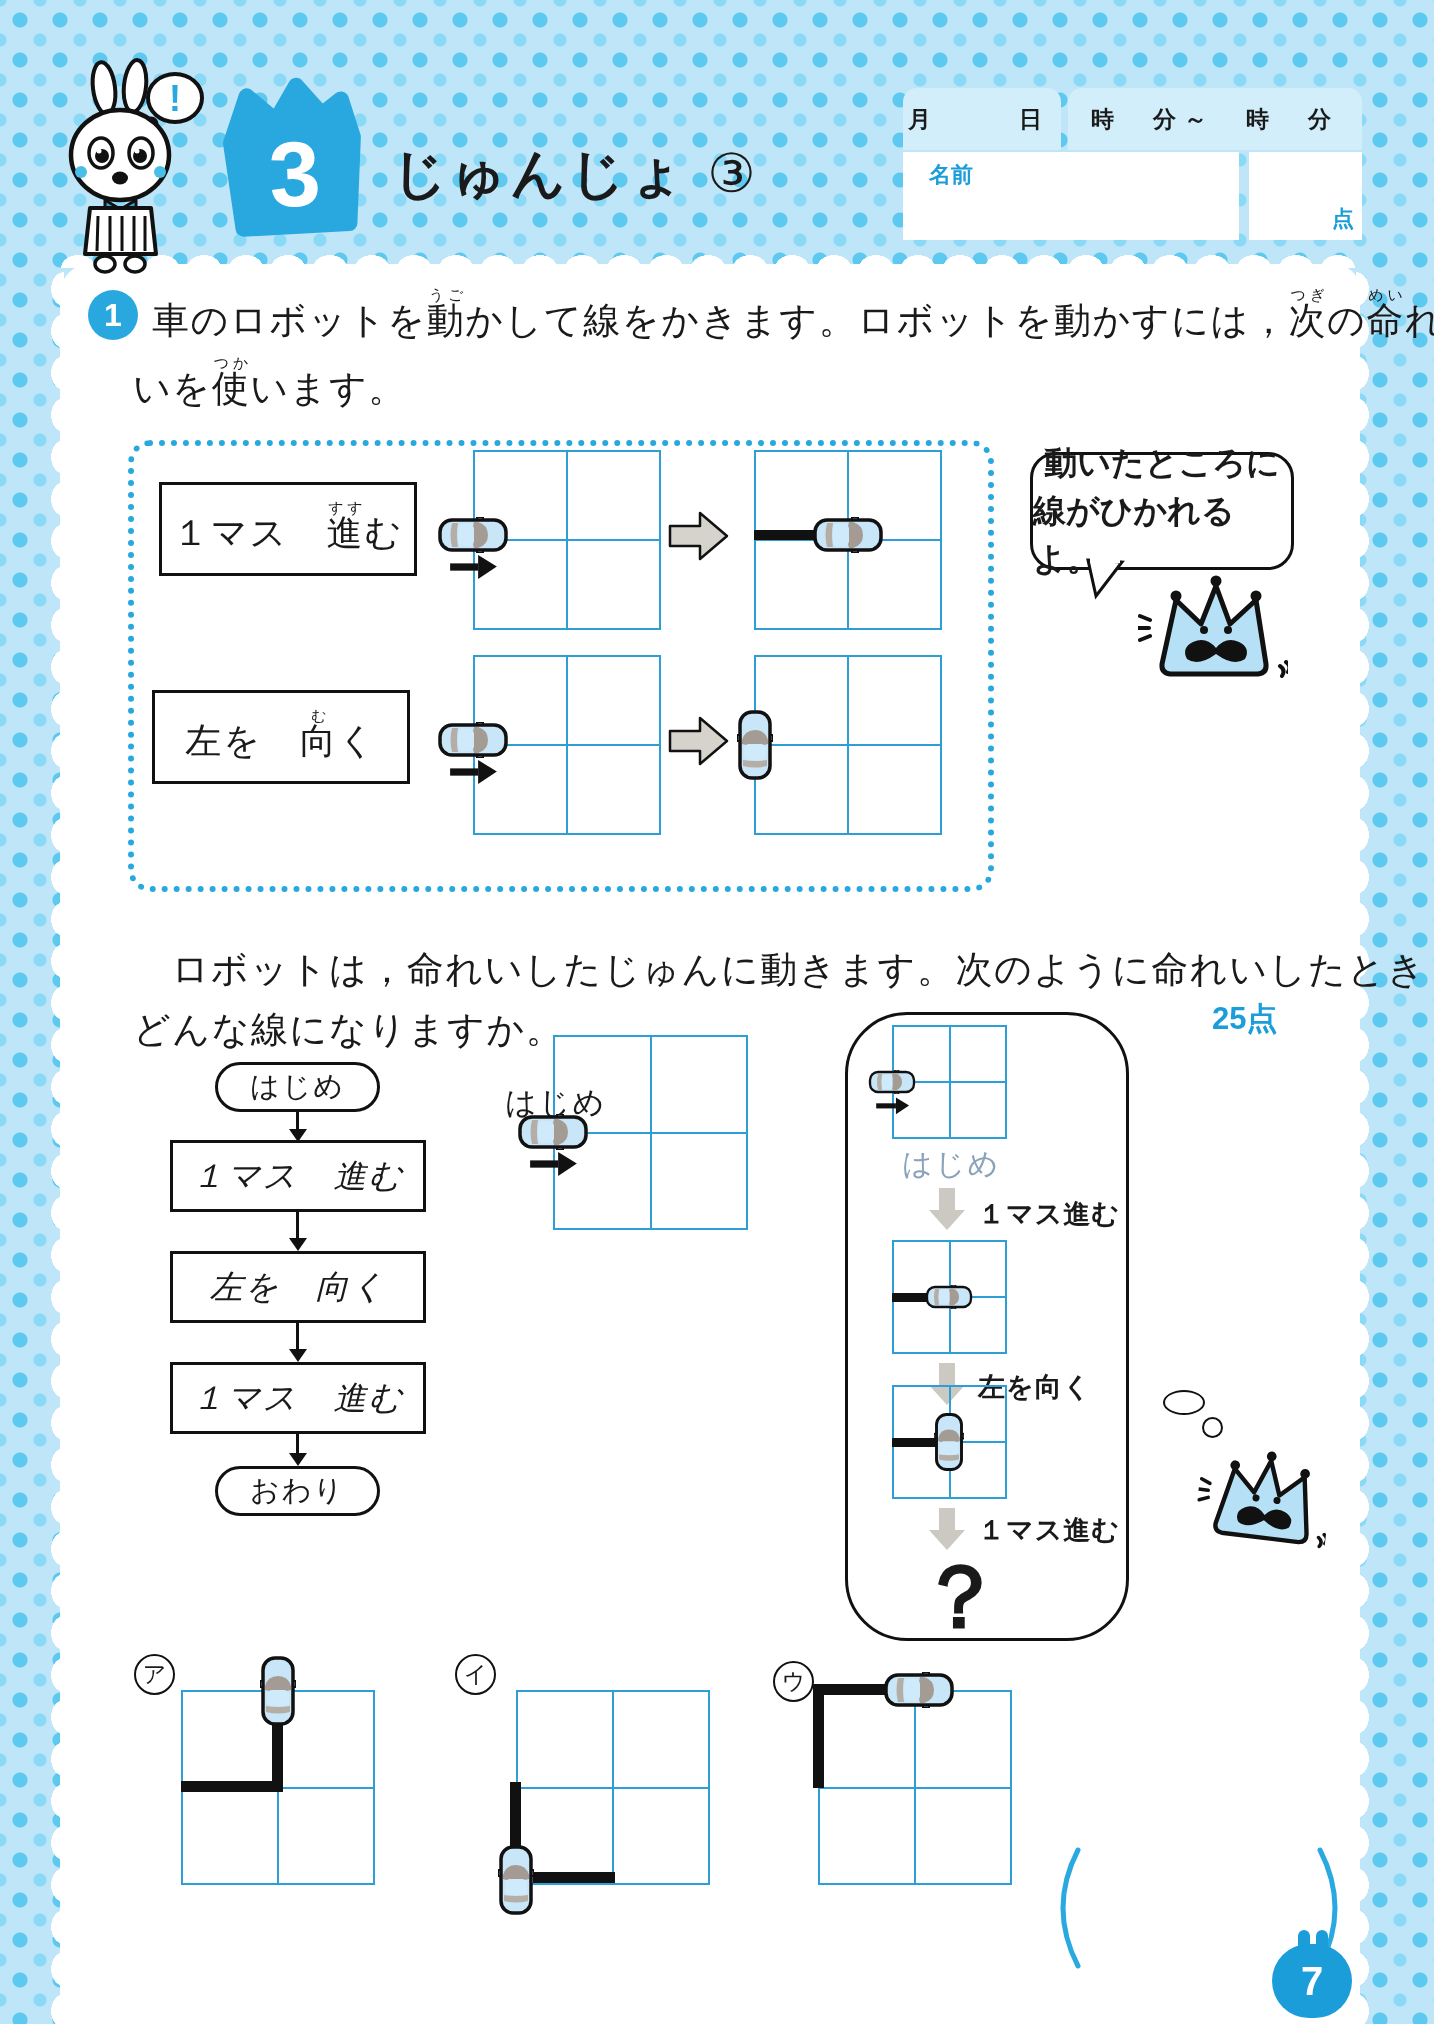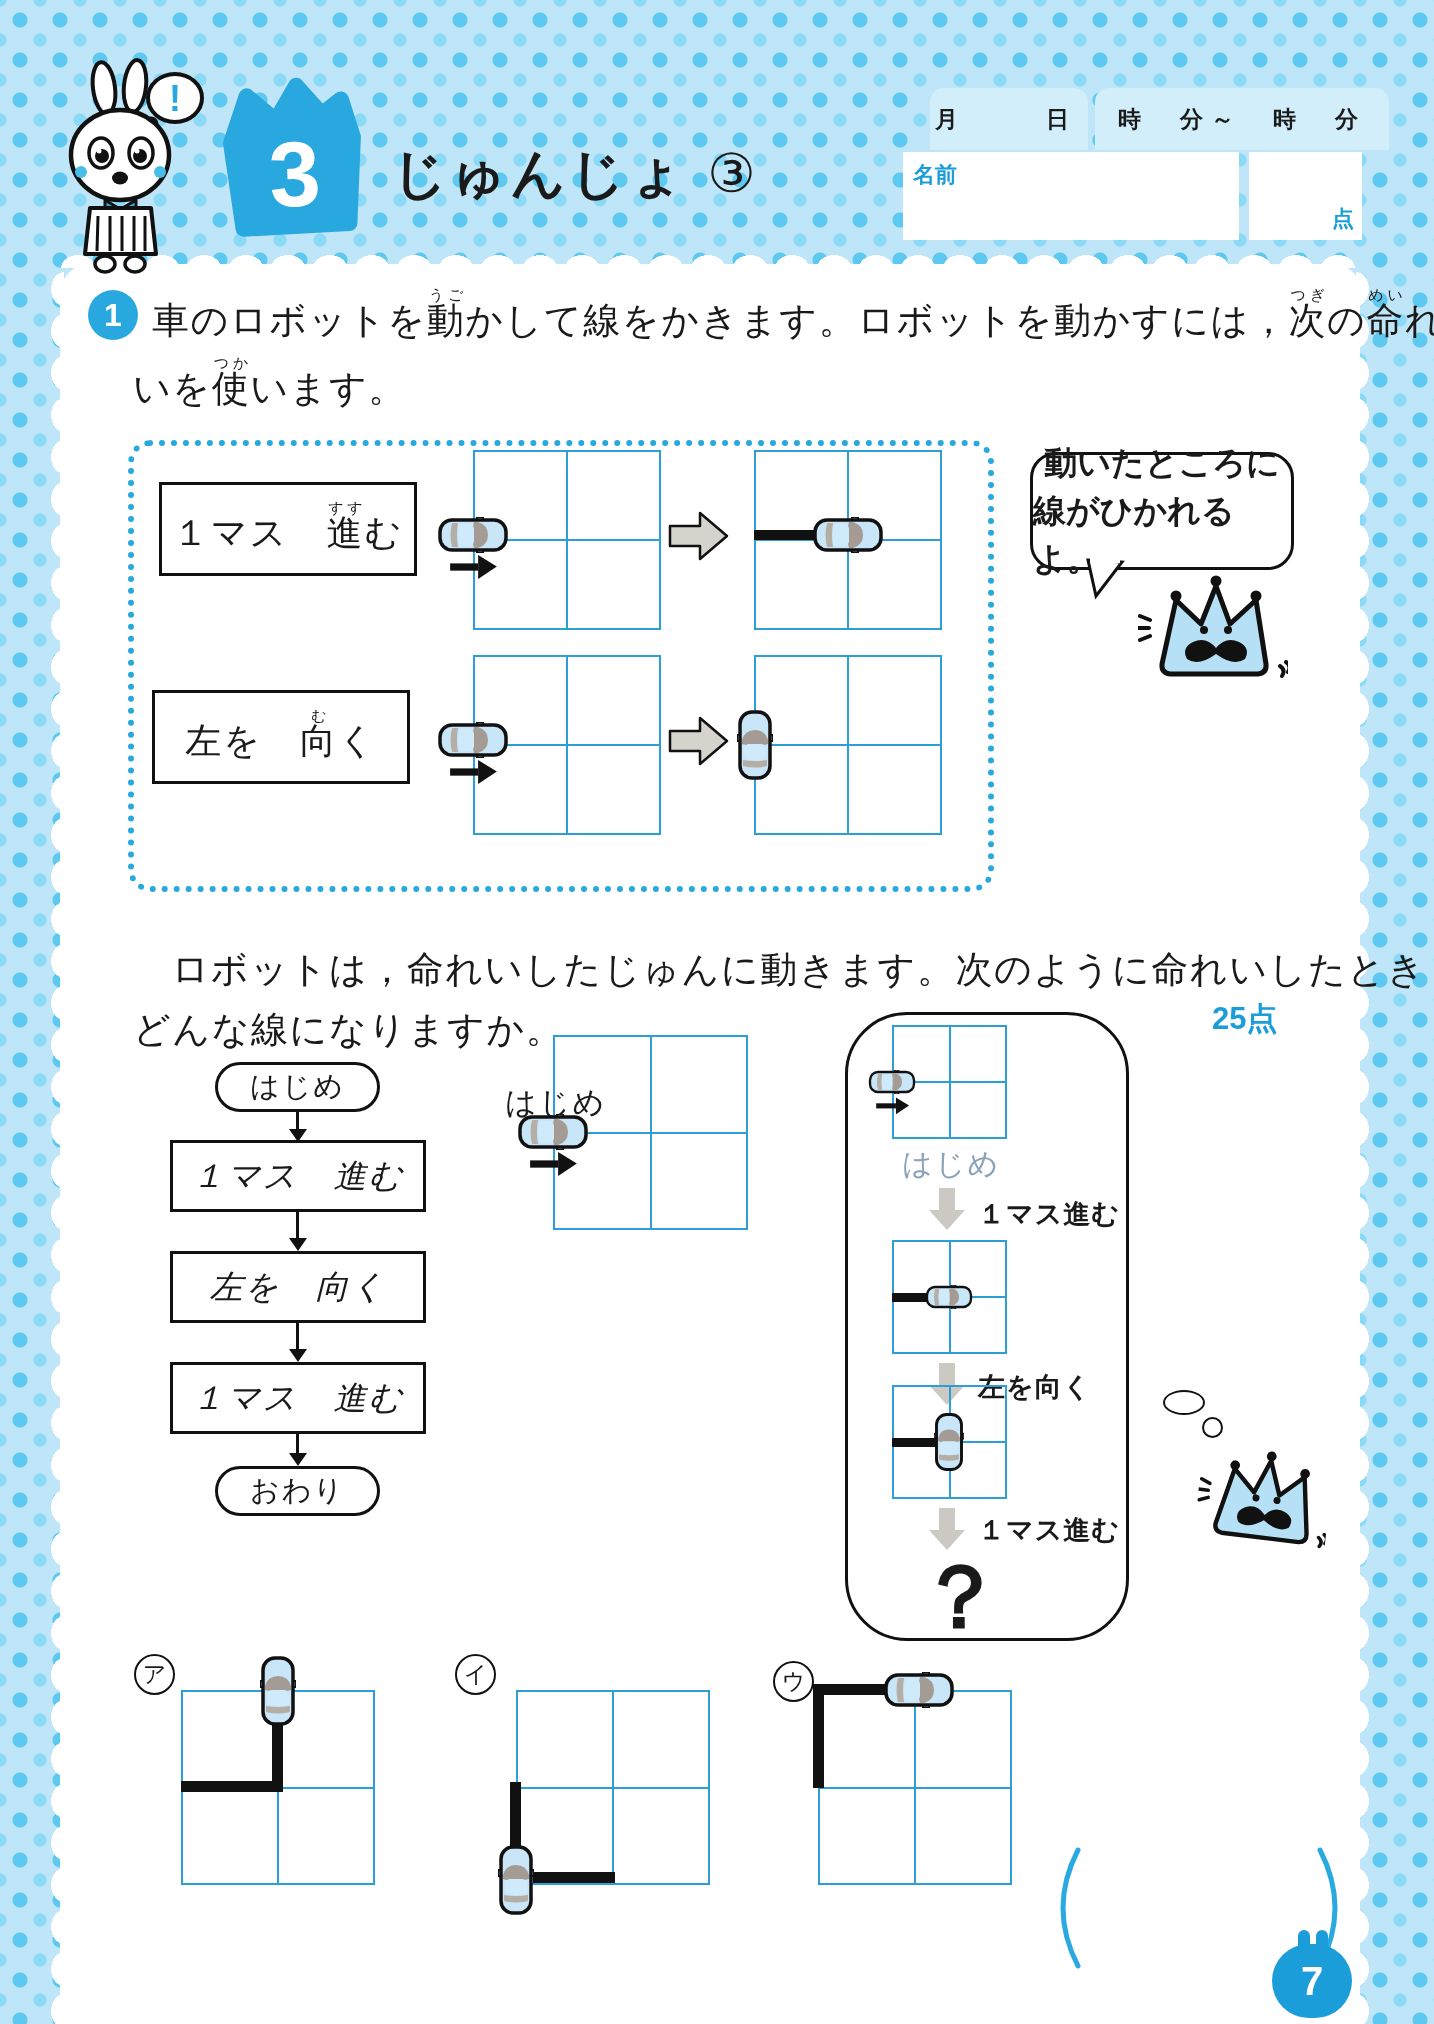--- a/index.html
+++ b/index.html
@@ -15,23 +15,23 @@
     background-image:radial-gradient(ellipse 17px 13px at 50% 100%,#fff 98%,rgba(255,255,255,0));
     background-size:42px 20px;background-repeat:repeat-x;}
   .scallop-right{position:absolute;left:1356px;top:268px;width:22px;height:1756px;
     background-image:radial-gradient(ellipse 13px 17px at 0% 50%,#fff 98%,rgba(255,255,255,0));
     background-size:22px 42px;background-repeat:repeat-y;}
   .scallop-left{position:absolute;left:42px;top:268px;width:22px;height:1756px;
     background-image:radial-gradient(ellipse 13px 17px at 100% 50%,#fff 98%,rgba(255,255,255,0));
     background-size:22px 42px;background-repeat:repeat-y;}
   
   .band-cell{position:absolute;top:88px;height:62px;background:#d2eefb;border-radius:14px 14px 0 0;
-    display:flex;align-items:center;justify-content:center;font-size:23px;font-weight:bold;letter-spacing:14px;margin-left:27px;}
+    display:flex;align-items:center;justify-content:center;font-size:23px;font-weight:bold;letter-spacing:14px;}
   .white-cell{position:absolute;top:152px;height:88px;background:#fff;}
-  .blue-label{color:#1b9dd9;font-size:22px;font-weight:bold;}
+  .blue-label{color:#1b9dd9;font-size:22px;font-weight:bold;margin-left:16px;}
   
   #page-title{position:absolute;left:392px;top:138px;font-size:54px;font-weight:bold;letter-spacing:4px;}
   
   .numbadge{position:absolute;left:88px;top:290px;width:50px;height:50px;border-radius:50%;background:#29a8e0;
     color:#fff;font-size:32px;font-weight:bold;display:flex;align-items:center;justify-content:center;}
   .bodytext{position:absolute;font-size:37px;letter-spacing:1.5px;white-space:nowrap;}
   ruby rt{font-size:15px;letter-spacing:0;}
   
   #cmdbox{position:absolute;left:128px;top:440px;width:866px;height:452px;border:6px dotted #29a8e0;border-radius:22px;box-sizing:border-box;}
   .cmdlabel{position:absolute;width:258px;height:94px;border:3px solid #111;box-sizing:border-box;

